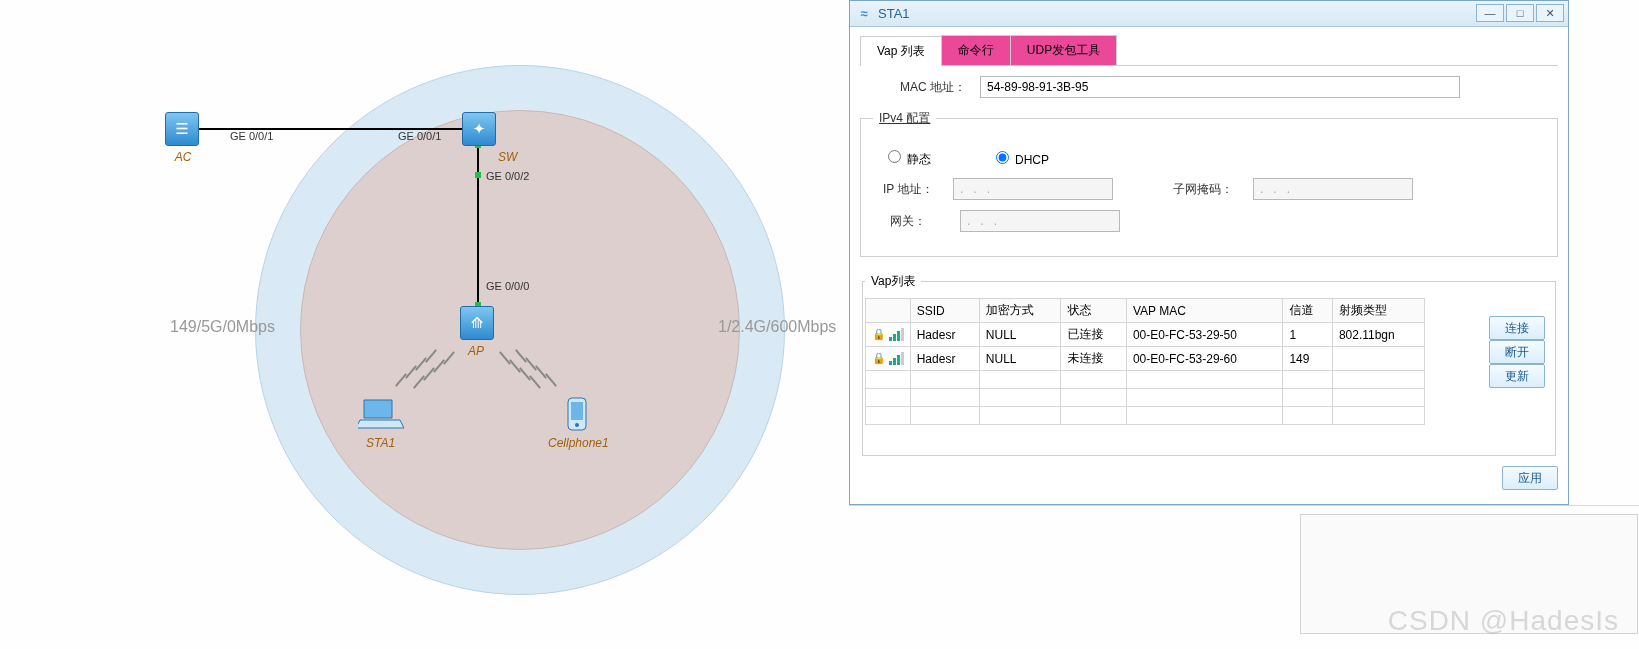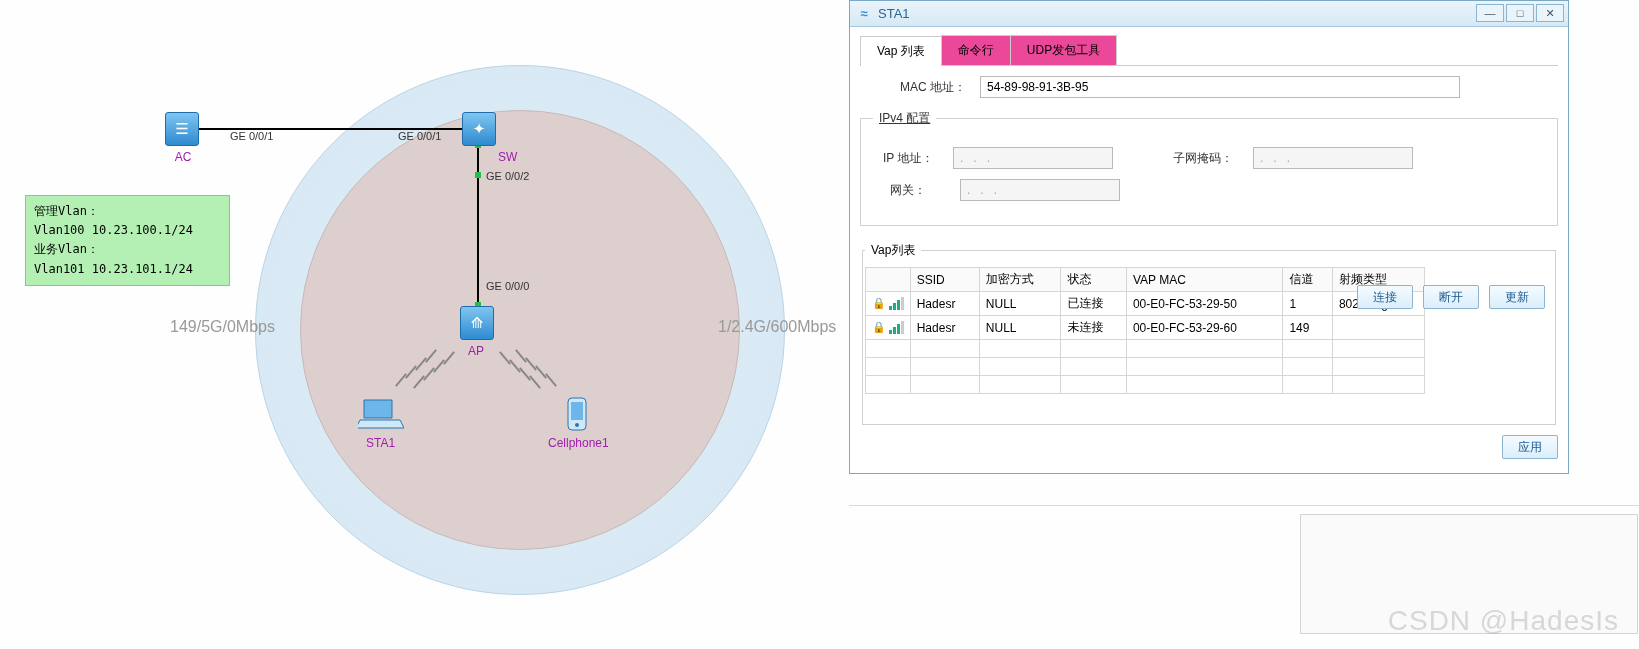--- a/index.html
+++ b/index.html
@@ -35,21 +35,21 @@
     line-height: 1.6;
   }
 
   .dev-icon {
     position: absolute; width: 34px; height: 34px;
     background: linear-gradient(180deg,#7fc6f0,#2e8ad0);
     border:1px solid #1e6daa; border-radius:3px;
     display:flex; align-items:center; justify-content:center;
     color:#fff; font-size:15px;
   }
-  .dev-label { position:absolute; font-size:12px; color:#a21caf; text-align:center; }
+  .dev-label { position:absolute; font-size:12px; color:#a16207; text-align:center;font-style:italic; }
   .port-label { position:absolute; font-size:11px; color:#333; white-space:nowrap; }
 
   
   .line { position:absolute; background:#000; }
 
   
   .arc { position:absolute; width:2px; height:16px; background:#888; }
 
   .side-txt { position:absolute; font-size:16px; color:#999; }
 
@@ -95,21 +95,21 @@
   }
   table.vaptbl th { background:#fafafa; font-weight:normal; }
   table.vaptbl tr.empty td { height:18px; }
 
   .sigcell { display:flex; align-items:center; gap:3px; }
   .lock { color:#d22; font-size:11px; }
   .bars { display:inline-flex; align-items:flex-end; gap:1px; }
   .bars span { width:3px; background:#2a8; display:inline-block; }
   .bars .b1{height:4px}.bars .b2{height:7px}.bars .b3{height:10px}.bars .b4{height:13px;background:#ccc}
 
-  .btncol { position:absolute; right:10px; top:26px; display:flex; flex-direction:row; gap:10px; }
+  .btncol { position:absolute; right:10px; top:26px; display:flex; flex-direction:column; }
   .wbtn { width:56px; height:24px; border:1px solid #8eb3cc;
           background:linear-gradient(#f4fbff,#dbeefc); color:#1a5a90;
           font-size:12px; display:flex; align-items:center; justify-content:center;
           border-radius:2px; cursor:pointer; }
   .apply-row { text-align:right; margin-top:10px; }
 
   .watermark {
     position:absolute; right:20px; bottom:12px;
     font-size:28px; color:rgba(150,150,150,0.35);
     font-family: Arial, sans-serif; letter-spacing:1px;
@@ -125,27 +125,20 @@
     border:1px solid #d4d4d4; background:#fafafa;
   }
 </style>
 </head>
 <body>
 
 <div class="topo">
   <div class="big-circle"></div>
   <div class="inner-circle"></div>
 
-  <div class="vlan-box">
-    <div>管理Vlan：</div>
-    <div>Vlan100   10.23.100.1/24</div>
-    <div></div>
-    <div>业务Vlan：</div>
-    <div>Vlan101   10.23.101.1/24</div>
-  </div>
 
   <div class="line" style="left:195px; top:128px; width:268px; height:2px;"></div>
 
   <div class="line" style="left:477px; top:146px; width:2px; height:160px;"></div>
   <div class="line" style="left:475px; top:142px; width:6px; height:6px; background:#20c040;"></div>
   <div class="line" style="left:475px; top:172px; width:6px; height:6px; background:#20c040;"></div>
   <div class="line" style="left:475px; top:302px; width:6px; height:6px; background:#20c040;"></div>
 
   <div class="dev-icon" style="left:165px; top:112px;">☰</div>
   <div class="dev-label" style="left:168px; top:150px; width:30px;">AC</div>
@@ -221,20 +214,28 @@
       <div class="tab">UDP发包工具</div>
     </div>
 
     <div class="row" style="padding-left:40px;">
       <span class="lbl">MAC 地址：</span>
       <input class="txt-in" style="width: 480px;" value="54-89-98-91-3B-95">
     </div>
 
     <fieldset class="cfg">
       <legend>IPv4 配置</legend>
+      <div class="row">
+        <label style="margin-left:10px; margin-right:60px;">
+          <input type="radio" class="radio" name="ipmode" style=""><span>静态</span>
+        </label>
+        <label>
+          <input type="radio" class="radio" name="ipmode" checked="" style=""><span>DHCP</span>
+        </label>
+      </div>
       <div class="row">
         <span class="lbl" style="width:70px;margin-left:10px;">IP 地址：</span>
         <input class="txt-in txt-dis" style="width: 160px;" disabled="" value=".   .   .">
         <span class="lbl" style="width:80px;margin-left:60px;">子网掩码：</span>
         <input class="txt-in txt-dis" style="width: 160px;" disabled="" value=".   .   .">
       </div>
       <div class="row">
         <span class="lbl" style="width:70px;margin-left:17px;">网关：</span>
         <input class="txt-in txt-dis" style="width: 160px;" disabled="" value=".   .   .">
       </div>

